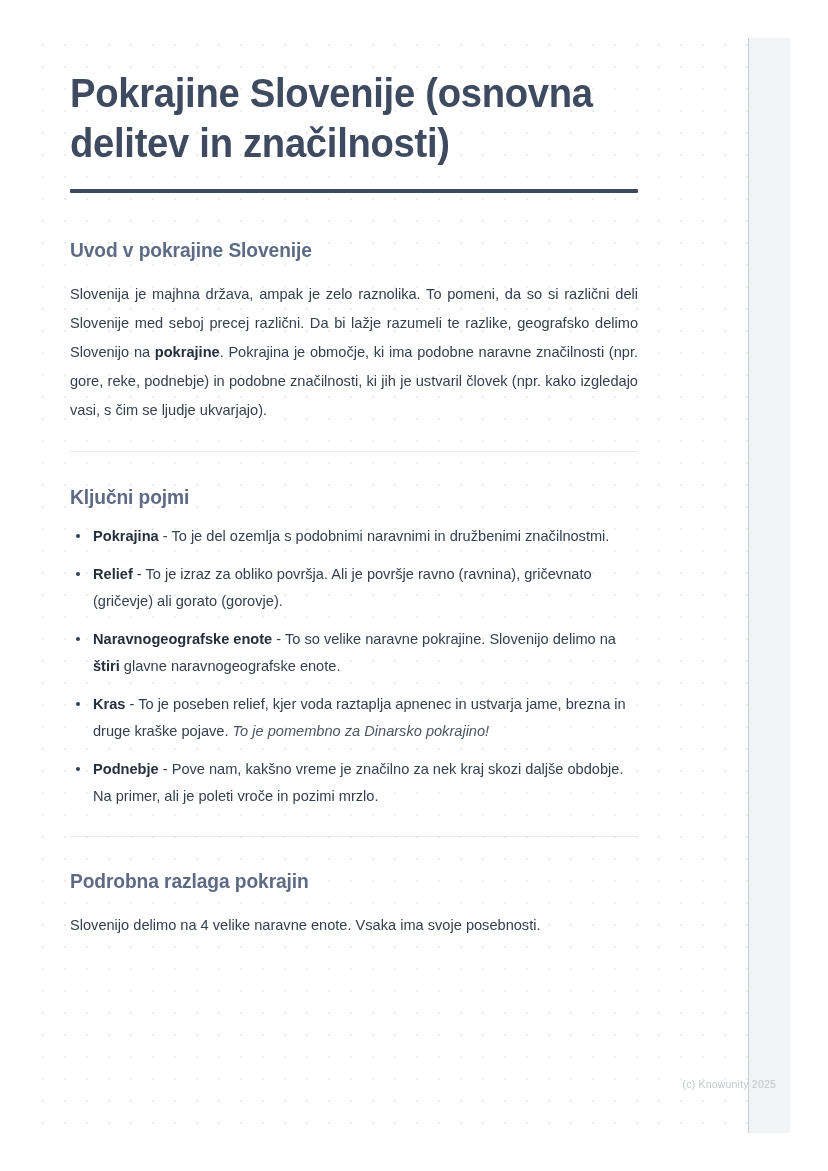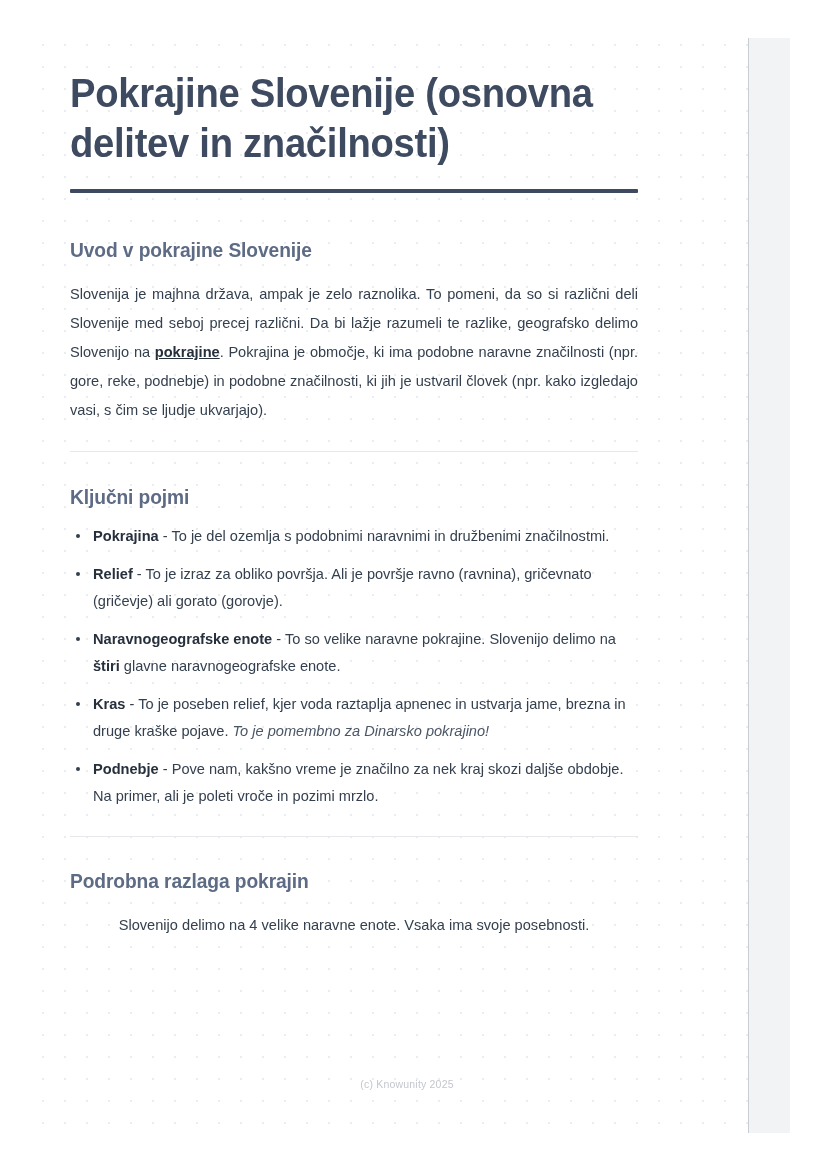--- a/index.html
+++ b/index.html
@@ -92,23 +92,23 @@
     font-size: 14.6px;
     line-height: 29px;
     color: #35404f;
     text-align: justify;
     text-justify: inter-word;
   }
   p.body-text.tight {
     padding-top: 14px;
   }
   p.body-text.plain {
-    text-align: center;
-  }
-  p.body-text b { font-weight: bold; color: #262f3c; text-decoration: underline; }
+    text-align: left;
+  }
+  p.body-text b { font-weight: bold; color: #262f3c; }
 
   .divider {
     margin-top: 26px;
     width: 100%;
     height: 1px;
     background: #e6e8ec;
   }
 
   
   ul.key-list {
@@ -143,21 +143,21 @@
     font-style: italic;
     color: #4b5665;
   }
 
   
   #footer-watermark {
     position: absolute;
     left: 0;
     top: 1040px;
     width: 752px;
-    text-align: center;
+    text-align: right;
     padding-right: 14px;
     box-sizing: border-box;
     font-size: 10.5px;
     color: #c3c7cd;
     letter-spacing: 0.2px;
   }
 </style>
 </head>
 <body>
 

